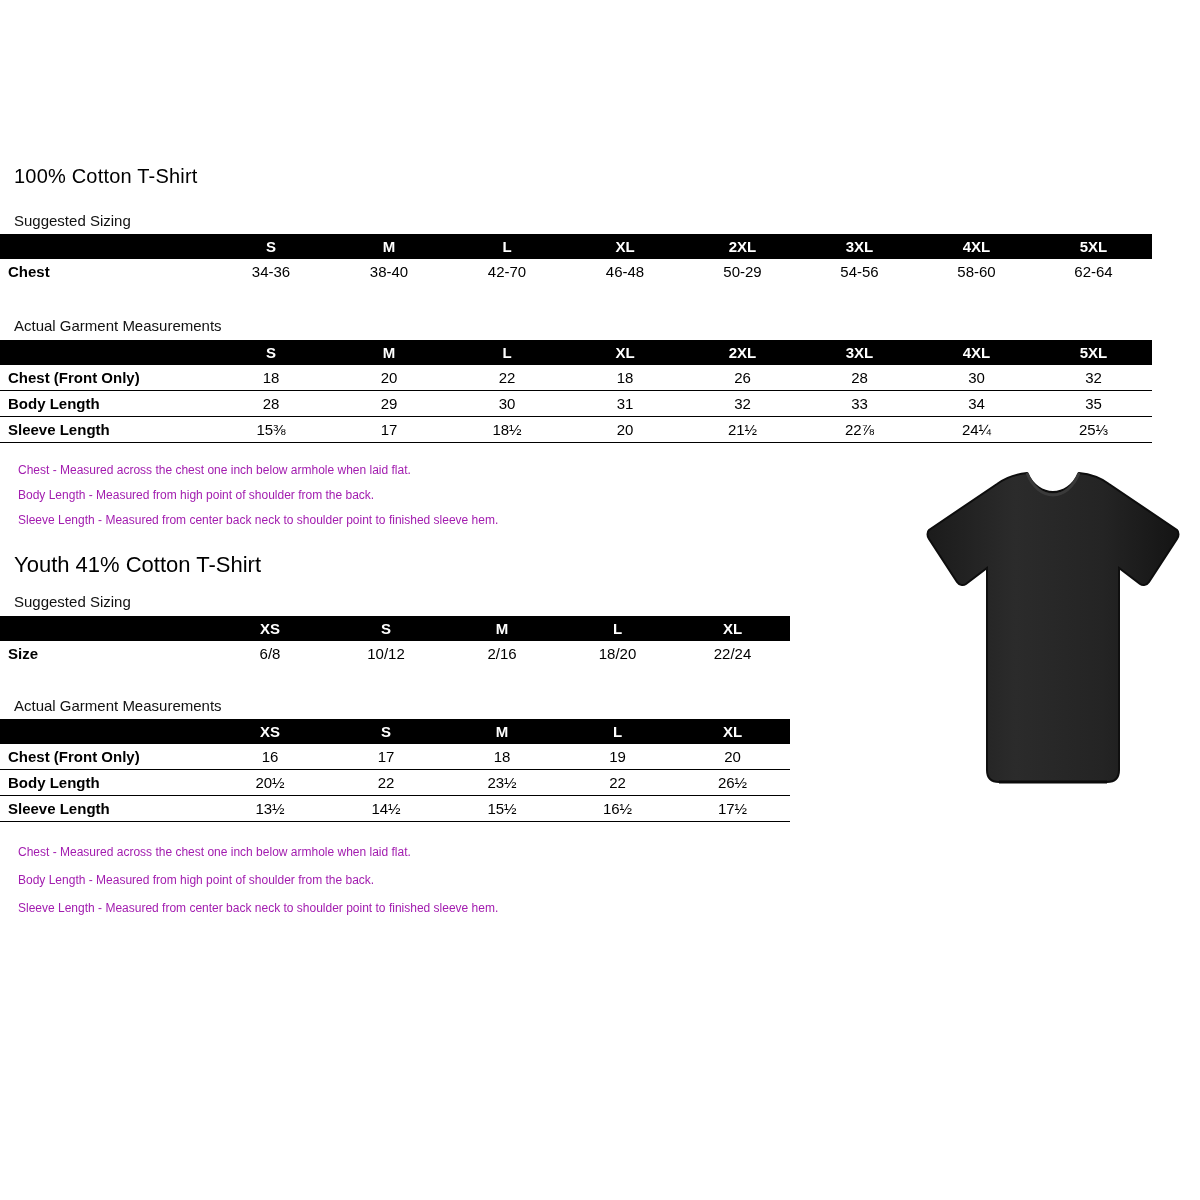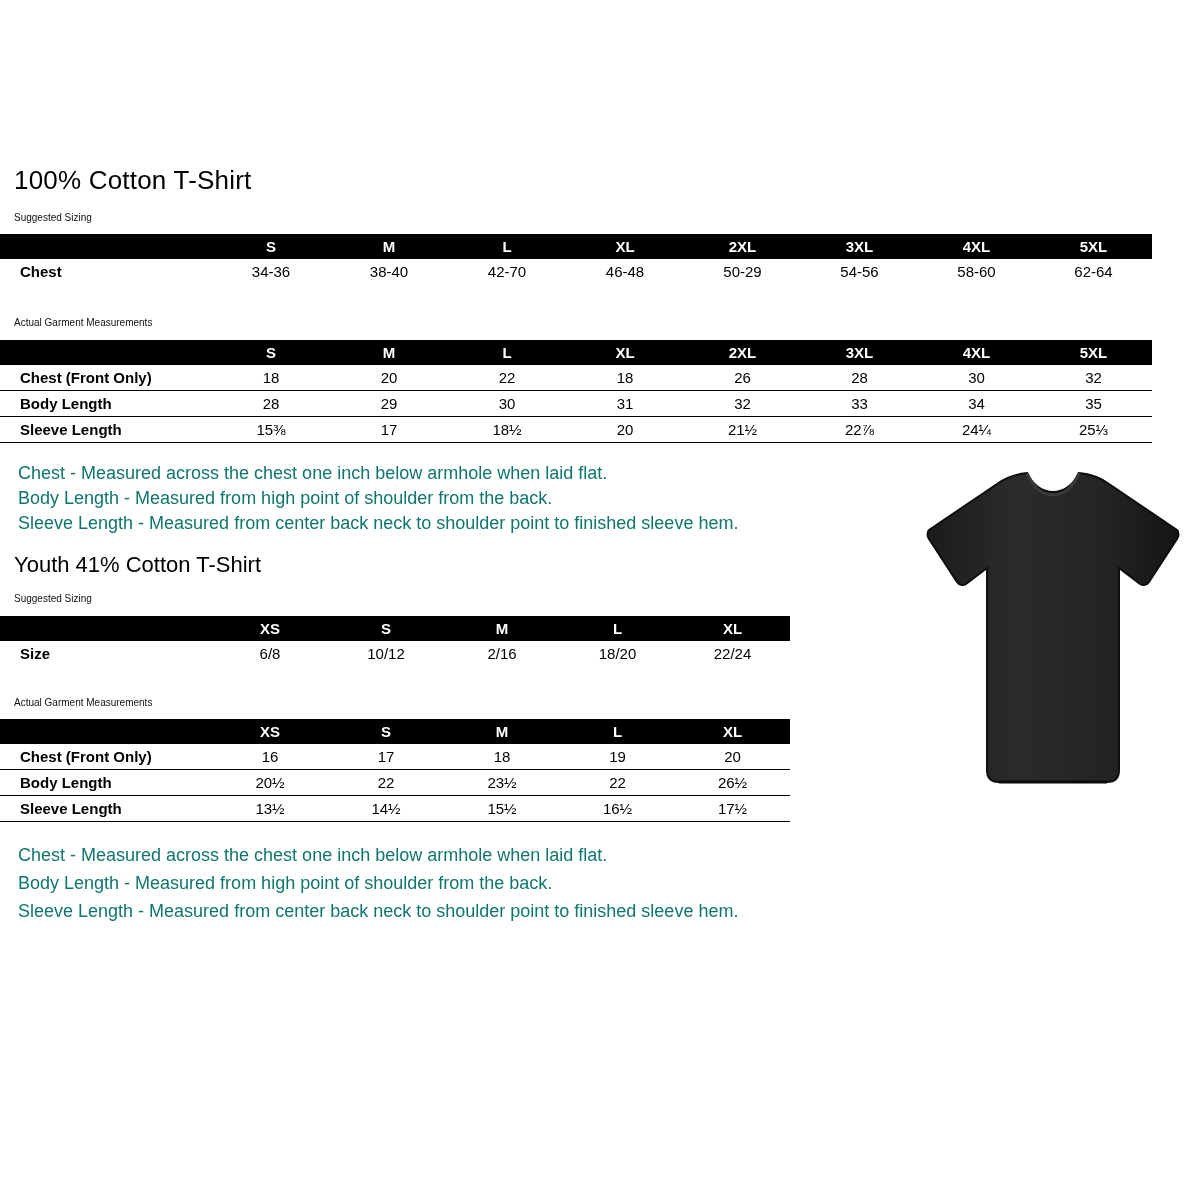--- a/index.html
+++ b/index.html
@@ -27,21 +27,21 @@
     position: absolute;
     left: 14px;
     top: 163px;
     width: 890px;
     height: 38px;
   }
   .hdr-title {
     position: absolute;
     left: 0;
     top: 2px;
-    font-size: 26px;
+    font-size: 20px;
     font-weight: 400;
     letter-spacing: 0.2px;
     white-space: nowrap;
   }
   .sizing-banner {
     position: absolute;
     left: 329px;
     top: 0px;
     width: 561px;
     height: 38px;
@@ -54,21 +54,21 @@
     text-align: center;
     color: #ffffff;
     font-size: 22px;
     font-weight: bold;
     letter-spacing: 2.5px;
     font-family: "DejaVu Sans", sans-serif;
   }
 
   .sub-label {
     position: absolute;
-    font-size: 10px;
+    font-size: 15px;
     color: #111;
   }
 
   
   table.sz {
     position: absolute;
     border-collapse: collapse;
     table-layout: fixed;
     font-size: 15px;
   }
@@ -89,35 +89,35 @@
     text-align: left;
     padding-left: 8px;
   }
   table.sz tbody td {
     text-align: center;
     color: #000;
     background: #ffffff;
   }
   table.sz tbody td.lbl {
     text-align: left;
-    padding-left: 20px;
+    padding-left: 8px;
     font-weight: bold;
   }
   table.sz.ruled tbody tr {
     border-bottom: 1px solid #000;
   }
   table.sz.ruled tbody tr:last-child {
     border-bottom: 1px solid #000;
   }
 
   
   .note {
     position: absolute;
-    font-size: 18px;
-    color: #0f766e;
+    font-size: 12px;
+    color: #a21caf;
     white-space: nowrap;
   }
 
   .section-title {
     position: absolute;
     font-size: 22px;
     font-weight: 400;
     white-space: nowrap;
   }
 

